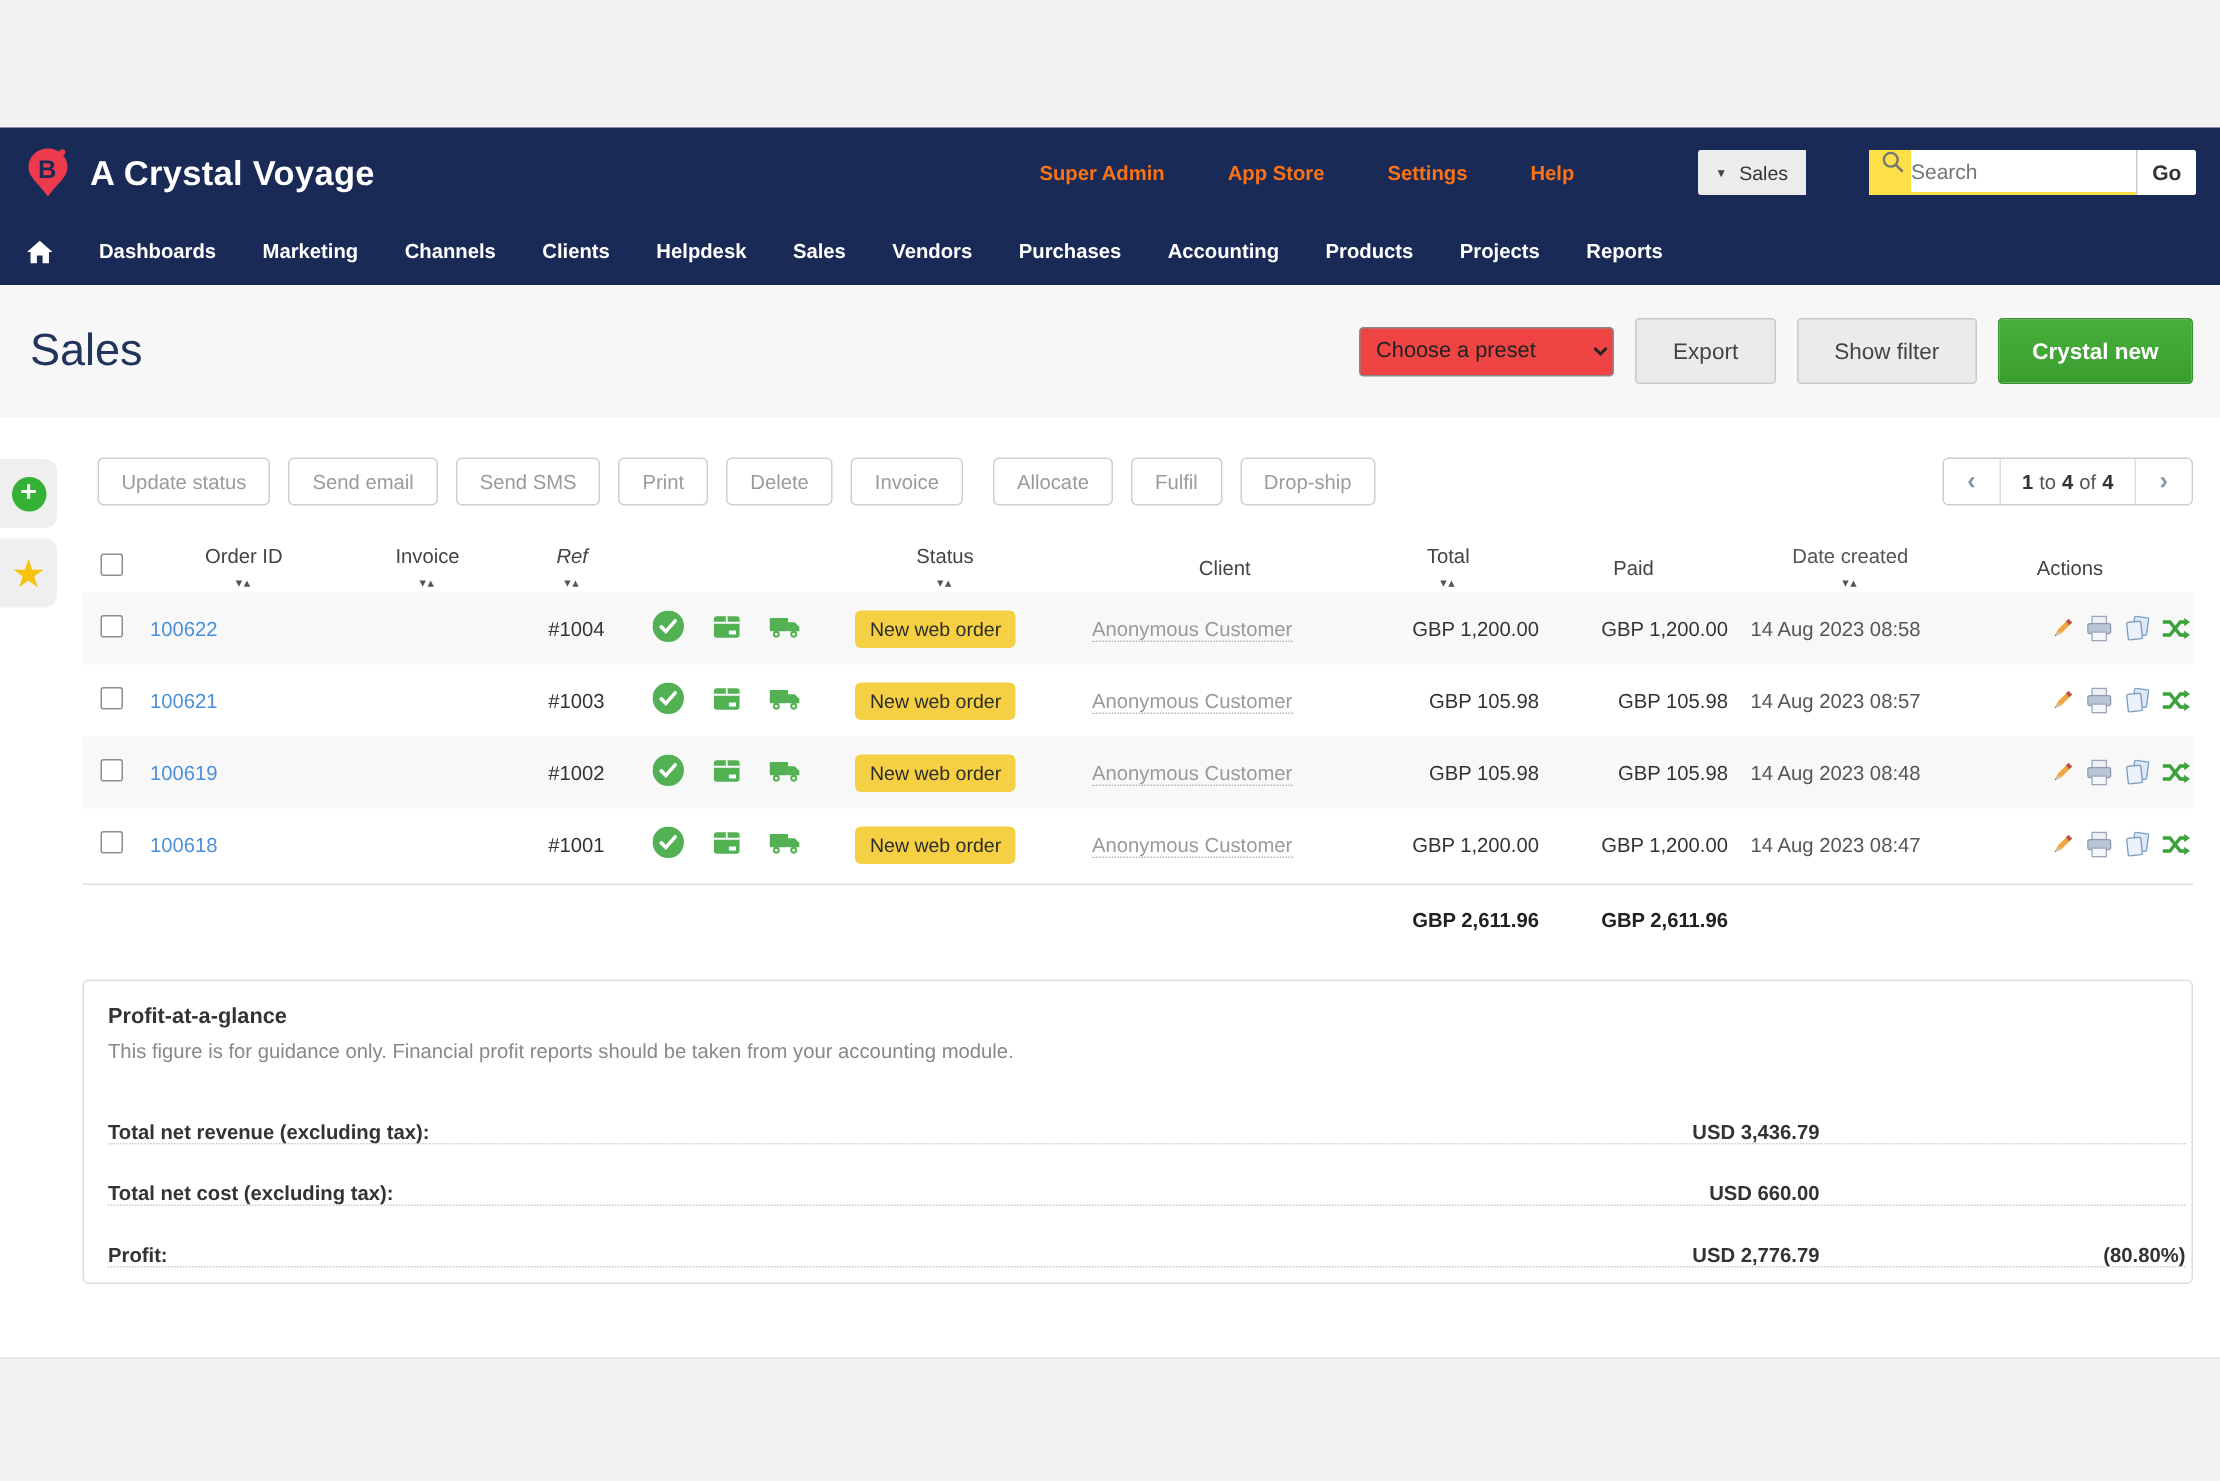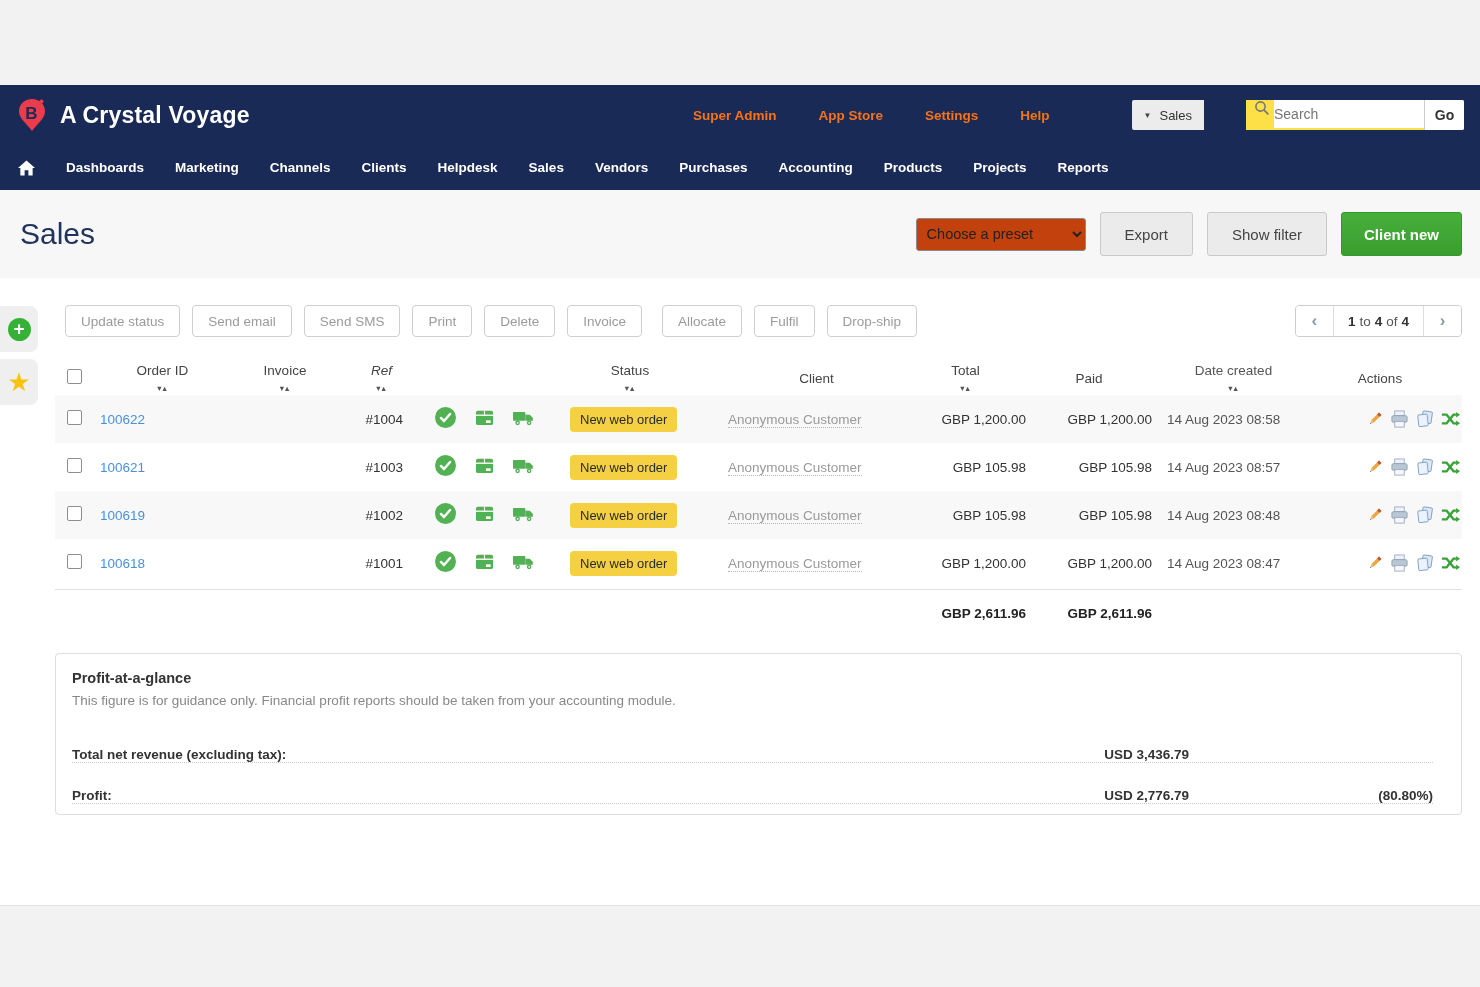--- a/index.html
+++ b/index.html
@@ -25,21 +25,21 @@
   .search-input { border:none; outline:none; height:28px; width:150px; font-size:14px; color:#333; }
   .go-btn { height:30px; width:40px; background:#fff; border:none; border-left:1px solid #ccc; font-size:14px; font-weight:bold; color:#333; cursor:pointer; }
   .nav-row2 { height:45px; display:flex; align-items:center; padding:0 18px; gap:31px; }
   .home-icon { display:flex; align-items:center; cursor:pointer; }
   .nav-item { color:#fff; font-size:13.5px; font-weight:bold; cursor:pointer; white-space:nowrap; }
 
   
   .page-header { height:88px; background:#f7f7f7; display:flex; align-items:center; padding:0 18px 0 20px; }
   .page-title { font-size:30px; font-weight:500; color:#22335c; }
   .header-actions { margin-left:auto; display:flex; align-items:center; gap:14px; }
-  .preset-select { height:33px; min-width:170px; font-size:14.5px; color:#222; border:1px solid #8a8a8a; border-radius:3px; background:#c2410c; padding:0 6px; font-family:inherit; }
+  .preset-select { height:33px; min-width:170px; font-size:14.5px; color:#222; border:1px solid #8a8a8a; border-radius:3px; background:#ef4444; padding:0 6px; font-family:inherit; }
   .hdr-btn { height:44px; padding:0 24px; background:#ebebeb; border:1px solid #c9c9c9; border-radius:3px; font-size:15px; color:#444; cursor:pointer; font-family:inherit; }
   .create-btn { height:44px; padding:0 22px; background:linear-gradient(#47af3a,#3a9e2f); border:1px solid #36952c; border-radius:3px; font-size:15px; font-weight:bold; color:#fff; cursor:pointer; font-family:inherit; }
 
   
   .side-tabs { position:absolute; left:0; top:306px; display:flex; flex-direction:column; gap:7px; z-index:5; }
   .side-tab { width:38px; height:46px; background:#efefef; border-radius:0 8px 8px 0; display:flex; align-items:center; justify-content:center; cursor:pointer; }
   .plus-circle { width:23px; height:23px; border-radius:50%; background:#35b235; color:#fff; font-size:19px; font-weight:bold; display:flex; align-items:center; justify-content:center; line-height:1; padding-bottom:2px; }
   .star-glyph { color:#f6c40e; font-size:26px; line-height:1; }
 
   
@@ -71,21 +71,21 @@
   .cell-client { padding-left:38px; }
   .client-link { color:#9a9a9a; border-bottom:1px dotted #b5b5b5; cursor:pointer; white-space:nowrap; }
   .cell-money { text-align:right; color:#333; }
   .cell-date { padding-left:15px; color:#555; }
   .cell-actions { display:flex; justify-content:flex-end; align-items:center; gap:7px; padding-right:2px; }
   .act-icon { display:flex; align-items:center; cursor:pointer; }
   .totals-row { height:48px; border-top:1px solid #e0e0e0; margin-top:2px; font-size:13.5px; }
   .totals-row .cell-money { font-weight:bold; color:#222; }
 
   
-  .profit-panel { margin:16px 18px 0 55px; border:1px solid #ddd; border-radius:4px; background:#fff; padding:16px 28px 10px 16px; }
+  .profit-panel { margin:16px 18px 0 55px; border:1px solid #ddd; border-radius:4px; background:#fff; padding:16px 4px 10px 16px; }
   .pp-title { font-size:14.5px; font-weight:bold; color:#333; }
   .pp-desc { font-size:13.5px; color:#888; margin-top:7px; }
   .pp-rows { margin-top:14px; }
   .pp-row { display:flex; align-items:flex-end; height:41px; border-bottom:1px dotted #c9c9c9; font-size:13.5px; color:#333;font-weight:bold; }
   .pp-label { flex:1; }
   .pp-value { width:300px; text-align:right; }
   .pp-extra { width:244px; text-align:right; }
 </style>
 </head>
 <body>
@@ -149,21 +149,21 @@
   </header>
 
   <div class="page-header">
     <h1 class="page-title">Sales</h1>
     <div class="header-actions">
       <select class="preset-select">
         <option>Choose a preset</option>
       </select>
       <button class="hdr-btn">Export</button>
       <button class="hdr-btn">Show filter</button>
-      <button class="create-btn">Client new</button>
+      <button class="create-btn">Crystal new</button>
     </div>
   </div>
 
   <div class="side-tabs">
     <div class="side-tab">
       <span class="plus-circle">+</span>
     </div>
     <div class="side-tab">
       <span class="star-glyph">★</span>
     </div>
@@ -512,20 +512,25 @@
   <div class="profit-panel">
     <div class="pp-title">Profit-at-a-glance</div>
     <div class="pp-desc">This figure is for guidance only. Financial profit reports should be taken from your accounting module.</div>
     <div class="pp-rows">
       <div class="pp-row">
         <span class="pp-label">Total net revenue (excluding tax):</span>
         <span class="pp-value">USD 3,436.79</span>
         <span class="pp-extra"></span>
       </div>
       <div class="pp-row">
+        <span class="pp-label">Total net cost (excluding tax):</span>
+        <span class="pp-value">USD 660.00</span>
+        <span class="pp-extra"></span>
+      </div>
+      <div class="pp-row">
         <span class="pp-label">Profit:</span>
         <span class="pp-value">USD 2,776.79</span>
         <span class="pp-extra">(80.80%)</span>
       </div>
     </div>
   </div>
 
   <div class="strip-bottom"></div>
 </div>
 

